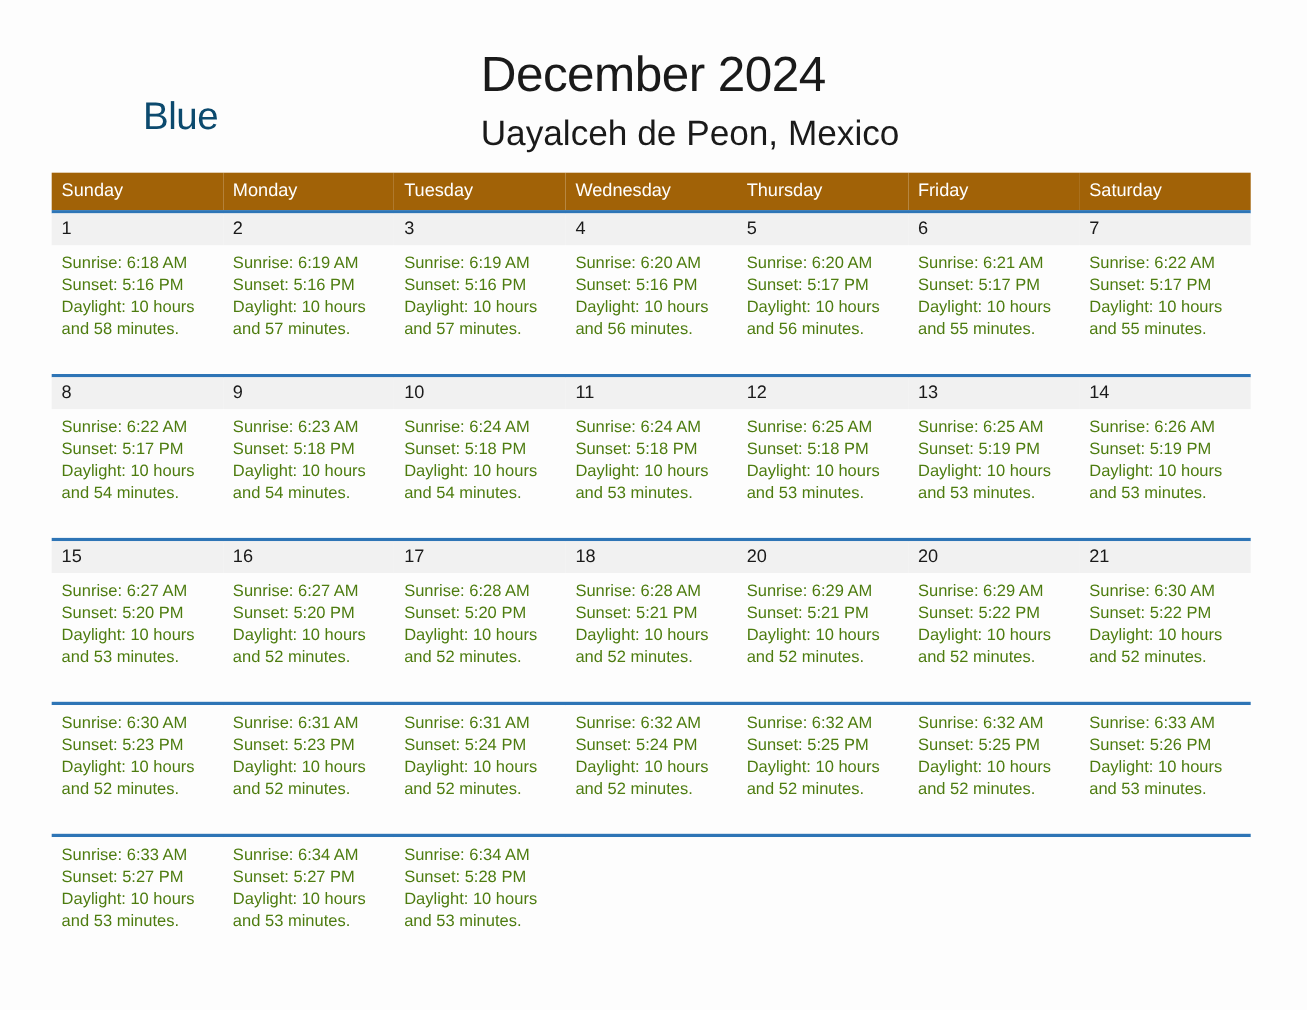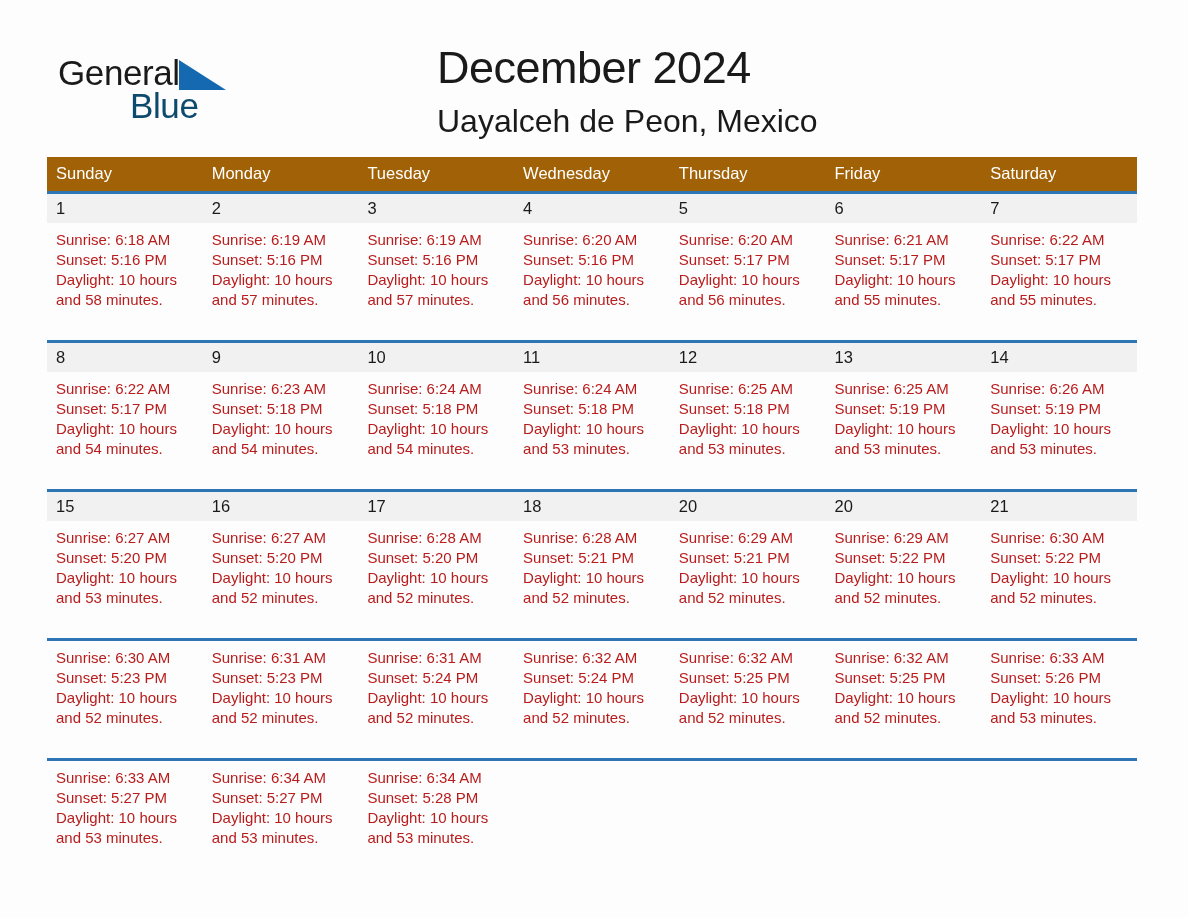--- a/index.html
+++ b/index.html
@@ -127,42 +127,37 @@
     font-size: 16.5px;
     color: #1a1a1a;
     padding: 5px 0 6px 9px;
     height: 17px;
     vertical-align: top;
     line-height: 18px;
   }
   .info-row td {
     background: #fdfdfd;
     font-size: 15px;
-    color: #b91c1c;
+    color: #4d7c0f;
     padding: 7px 6px 8px 9px;
     vertical-align: top;
     line-height: 20px;
     height: 88px;
   }
   .info-row td .line { display: block; white-space: nowrap; }
   .info-row td.empty { height: 88px; }
 </style>
 </head>
 <body>
 
 <div class="page">
 
   <div class="header">
 
     <div class="logo">
-      <div class="logo-line1">
-        <span>General</span><span class="logo-tri"><svg width="47" height="30" viewBox="0 0 47 30">
-              <polygon points="0,0 47,30 0,30" fill="#1569b0"></polygon>
-            </svg></span>
-      </div>
       <div class="logo-line2">Blue</div>
     </div>
 
     <div class="title-block">
       <h1 class="cal-title">December 2024</h1>
       <h2 class="cal-subtitle">Uayalceh de Peon, Mexico</h2>
     </div>
 
   </div>
 

